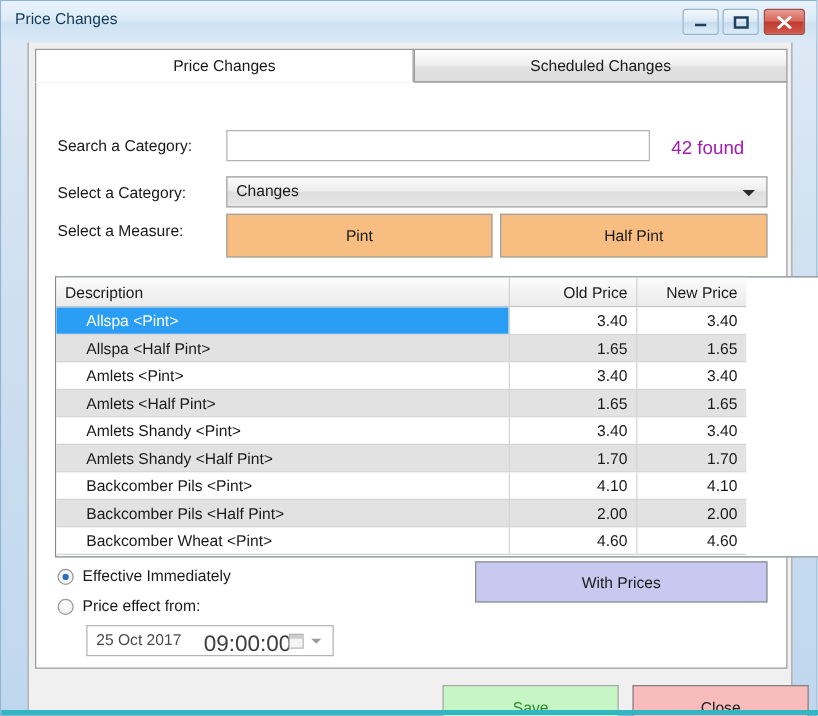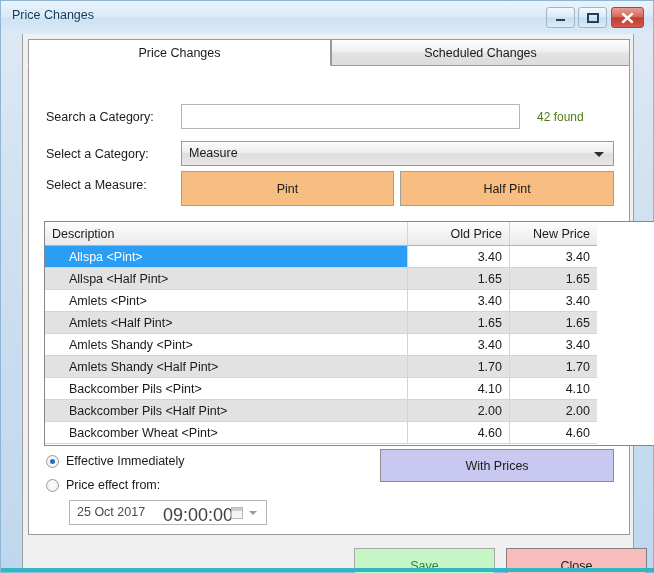--- a/index.html
+++ b/index.html
@@ -100,21 +100,21 @@
     width: 339px; height: 25px;
     border: 1px solid #b5b5b5;
     background: #ffffff;
     font-family: "Liberation Sans", sans-serif;
     font-size: 12.5px; color: #1a1a1a;
     padding: 0 4px;
     outline: none;
   }
   #found-label {
     position: absolute; left: 508px; top: 44px;
-    font-size: 12px; color: #4d7c0f; white-space: nowrap;
+    font-size: 15px; color: #a21caf; white-space: nowrap;
   }
 
   #category-combo {
     position: absolute; left: 152px; top: 75px;
     width: 433px; height: 25px;
     border: 1px solid #9a9a9a;
     background: linear-gradient(180deg,#fbfbfb 0%, #ededed 45%, #dedede 52%, #e6e6e6 100%);
   }
   #category-value {
     position: absolute; left: 7px; top: 4px;
@@ -348,21 +348,21 @@
     </div>
 
     <div id="tabpage">
 
       <div class="flabel" id="lbl-search">Search a Category:</div>
       <input id="search-input" type="text" placeholder="" style="">
       <div id="found-label">42 found</div>
 
       <div class="flabel" id="lbl-cat">Select a Category:</div>
       <div id="category-combo">
-        <span id="category-value">Measure</span>
+        <span id="category-value">Changes</span>
         <span id="combo-arrow"></span>
       </div>
 
       <div class="flabel" id="lbl-measure">Select a Measure:</div>
       <div class="measure-btn" id="btn-pint">
         <span>Pint</span>
       </div>
       <div class="measure-btn" id="btn-half-pint">
         <span>Half Pint</span>
       </div>

